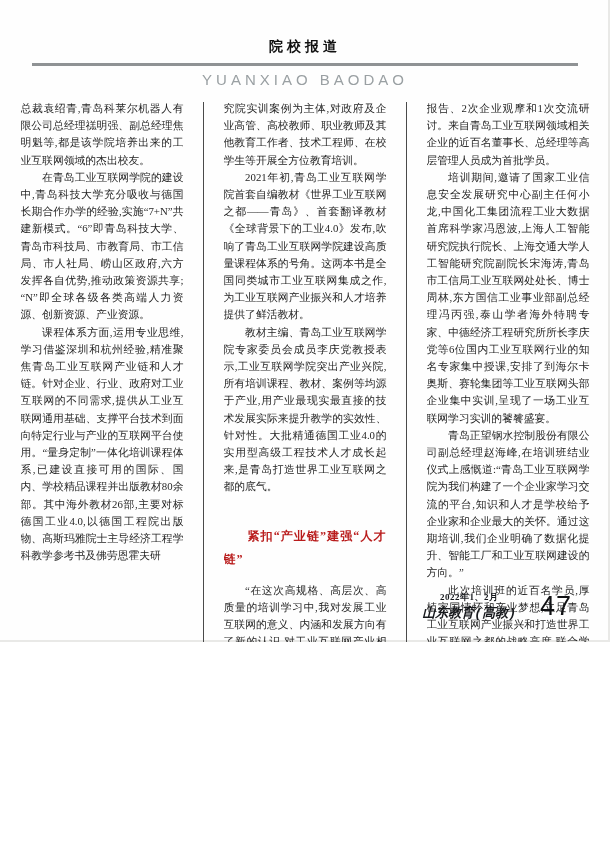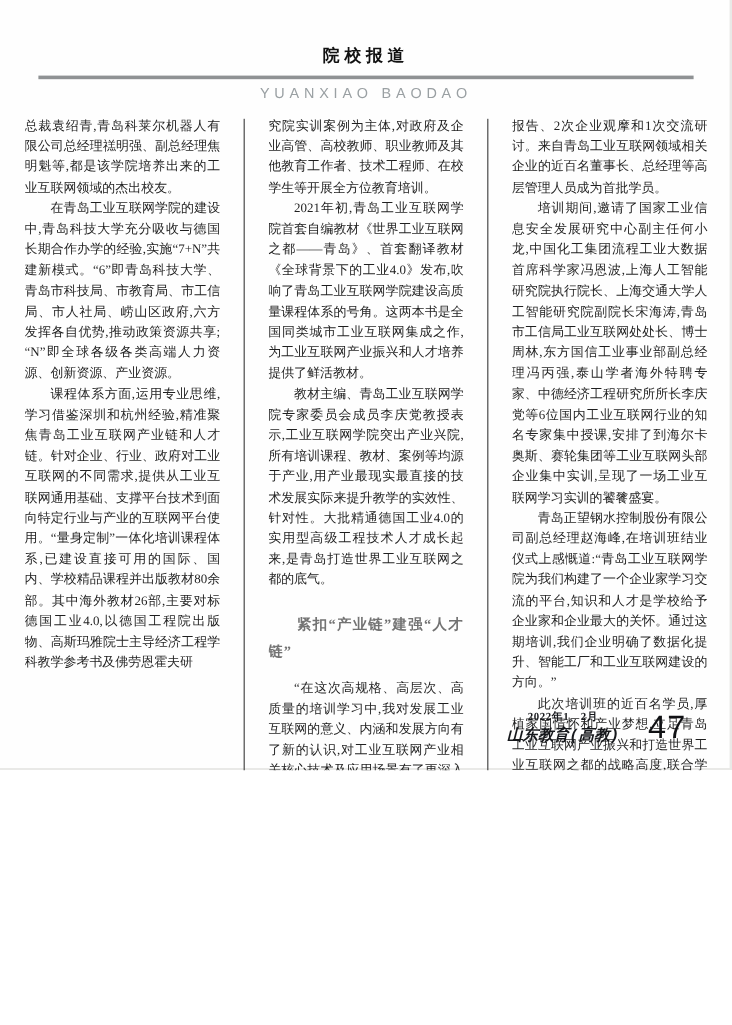--- a/index.html
+++ b/index.html
@@ -29,21 +29,21 @@
     font-family: "Liberation Sans", "DejaVu Sans", sans-serif;
   }
   .header-rule {
     height: 3px;
     background: #8f9294;
     margin: 7px 32px 0 32px;
   }
   .header-subtitle {
     text-align: center;
     margin-top: 5px;
-    font-size: 12px;
+    font-size: 15px;
     letter-spacing: 4px;
     color: #9aa0a3;
     font-family: "Liberation Sans", "DejaVu Sans", sans-serif;
   }
   
   .columns {
     display: flex;
     justify-content: center;
     align-items: stretch;
     margin-top: 12px;
@@ -63,22 +63,22 @@
     background: #4a4a4a;
     margin: 2px 6.5px 14px 6.5px;
   }
   .col p { margin: 0; text-indent: 2em; }
   .col p.no-indent { text-indent: 0; }
   .sub-heading {
     font-weight: bold;
     font-size: 12px;
     line-height: 23px;
     letter-spacing: 1px;
-    color: #737373;
-    margin: 16px 0 11px 0;
+    color: #b91c1c;
+    margin: 29px 0 11px 0;
     text-indent: 2em;
     text-align: justify;
   }
   
   .footer {
     position: absolute;
     right: 38px;
     bottom: 20px;
     display: flex;
     align-items: flex-end;

